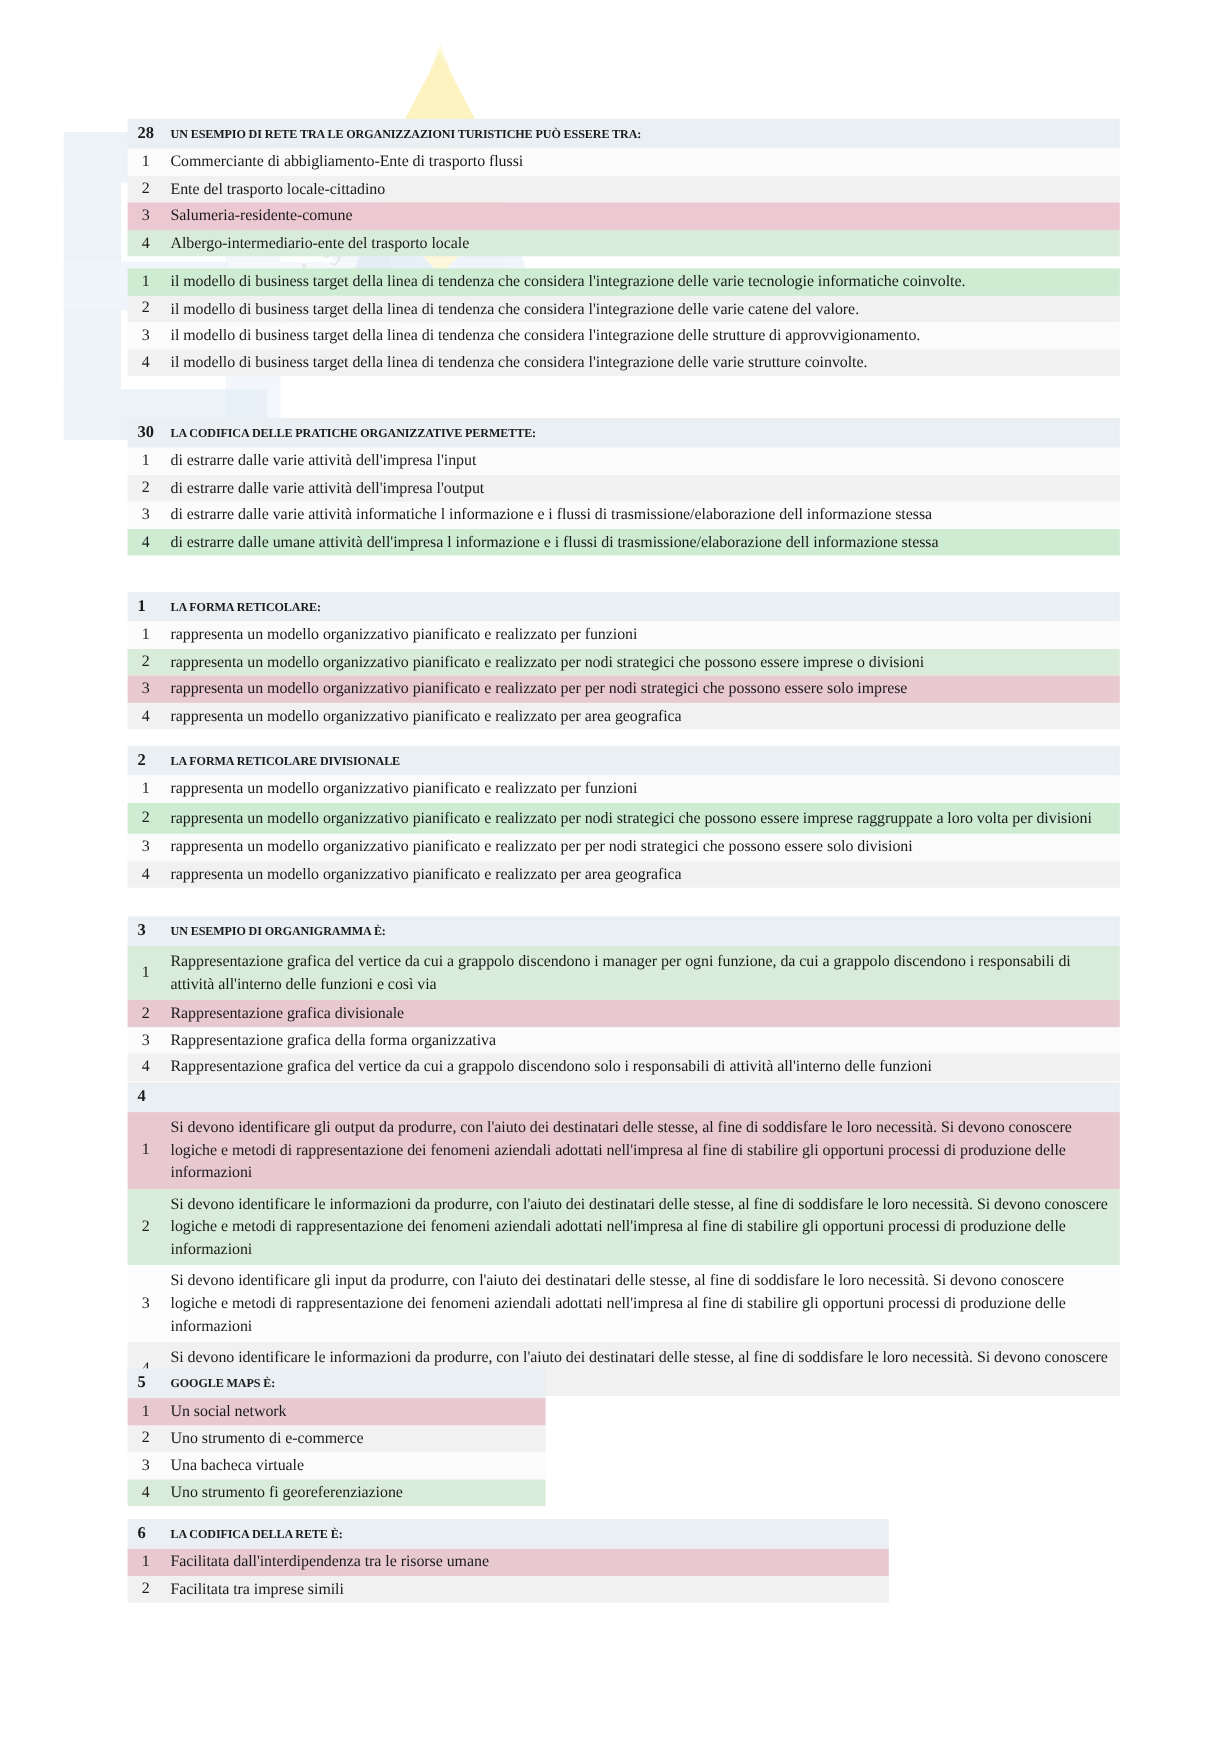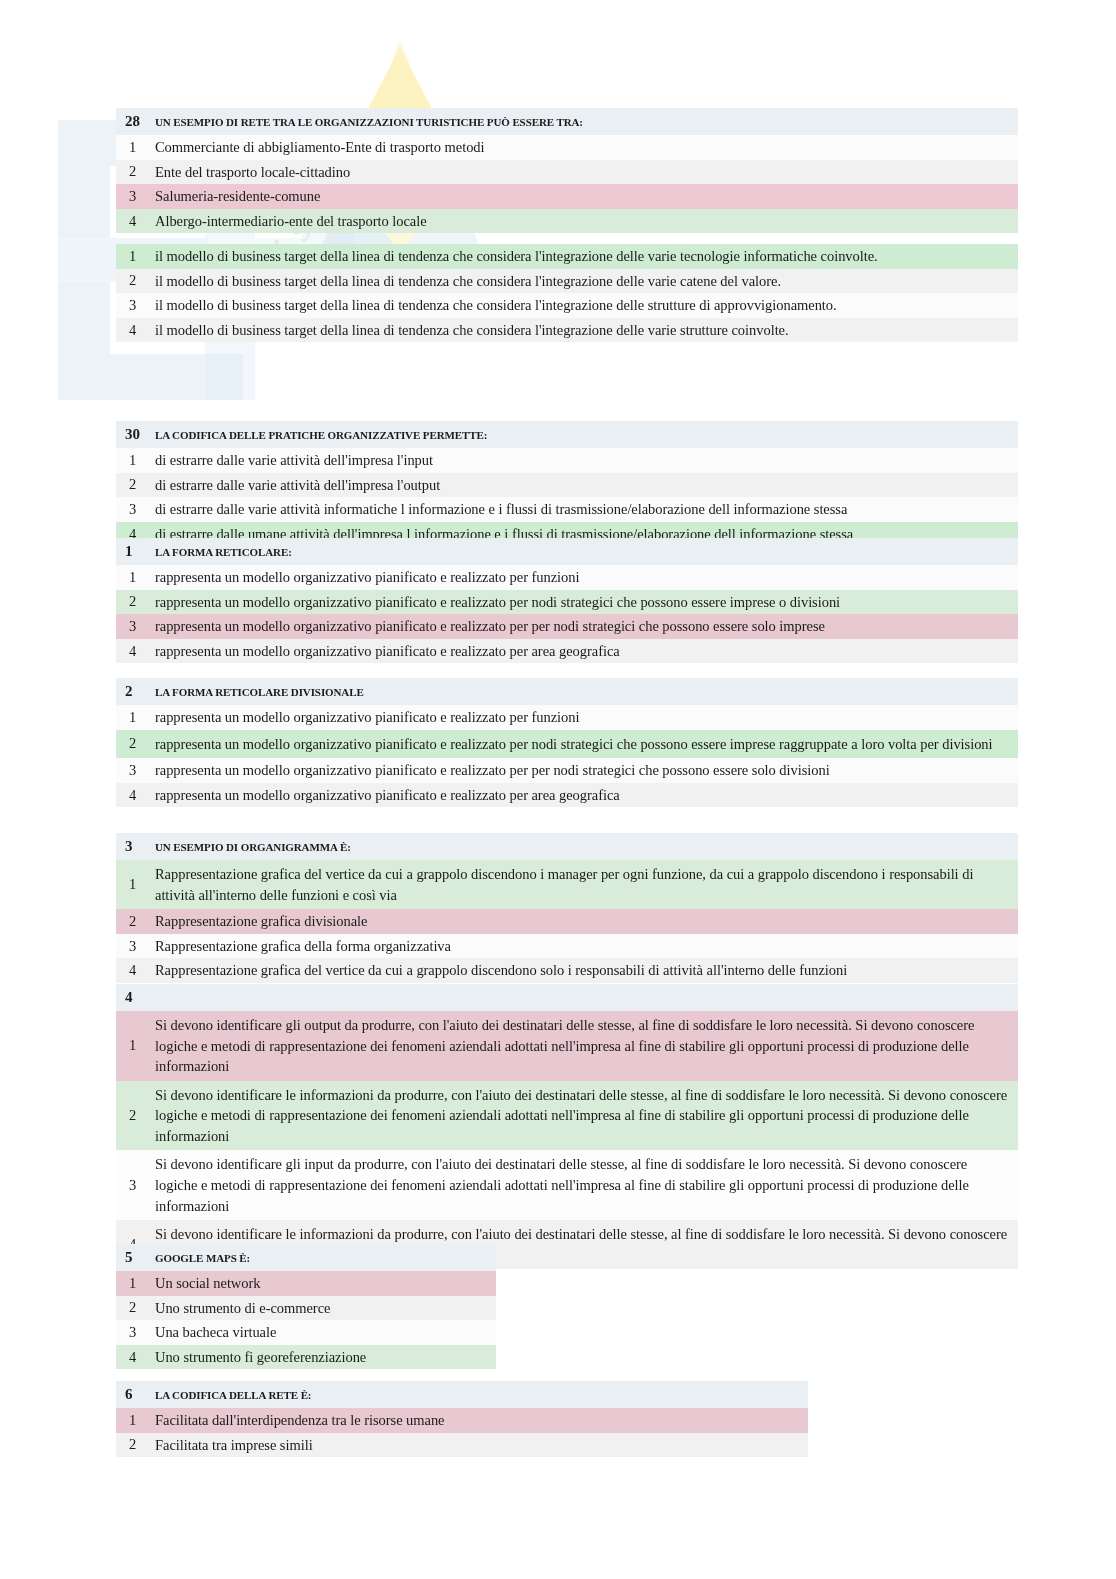--- a/index.html
+++ b/index.html
@@ -132,21 +132,21 @@
 </svg>
 
 <div id="page">
     <div class="question-block" style="top: 108px; width: 902px;">
       <div class="q-header">
         <span class="q-num">28</span>
         <span class="q-text">UN ESEMPIO DI RETE TRA LE ORGANIZZAZIONI TURISTICHE PUÒ ESSERE TRA:</span>
       </div>
       <div class="ans-row row-plain-a">
         <div class="a-num">1</div>
-        <div class="a-text">Commerciante di abbigliamento-Ente di trasporto metodi</div>
+        <div class="a-text">Commerciante di abbigliamento-Ente di trasporto flussi</div>
       </div>
       <div class="ans-row row-plain-b">
         <div class="a-num">2</div>
         <div class="a-text">Ente del trasporto locale-cittadino</div>
       </div>
       <div class="ans-row row-red">
         <div class="a-num">3</div>
         <div class="a-text">Salumeria-residente-comune</div>
       </div>
       <div class="ans-row row-green-lt">
@@ -165,21 +165,21 @@
       </div>
       <div class="ans-row row-plain-a">
         <div class="a-num">3</div>
         <div class="a-text">il modello di business target della linea di tendenza che considera l'integrazione delle strutture di approvvigionamento.</div>
       </div>
       <div class="ans-row row-plain-b">
         <div class="a-num">4</div>
         <div class="a-text">il modello di business target della linea di tendenza che considera l'integrazione delle varie strutture coinvolte.</div>
       </div>
     </div>
-    <div class="question-block" style="top: 380px; width: 902px; margin-top: 41px;">
+    <div class="question-block" style="top: 380px; width: 902px;">
       <div class="q-header">
         <span class="q-num">30</span>
         <span class="q-text">LA CODIFICA DELLE PRATICHE ORGANIZZATIVE PERMETTE:</span>
       </div>
       <div class="ans-row row-plain-a">
         <div class="a-num">1</div>
         <div class="a-text">di  estrarre dalle varie attività dell'impresa l'input</div>
       </div>
       <div class="ans-row row-plain-b">
         <div class="a-num">2</div>

